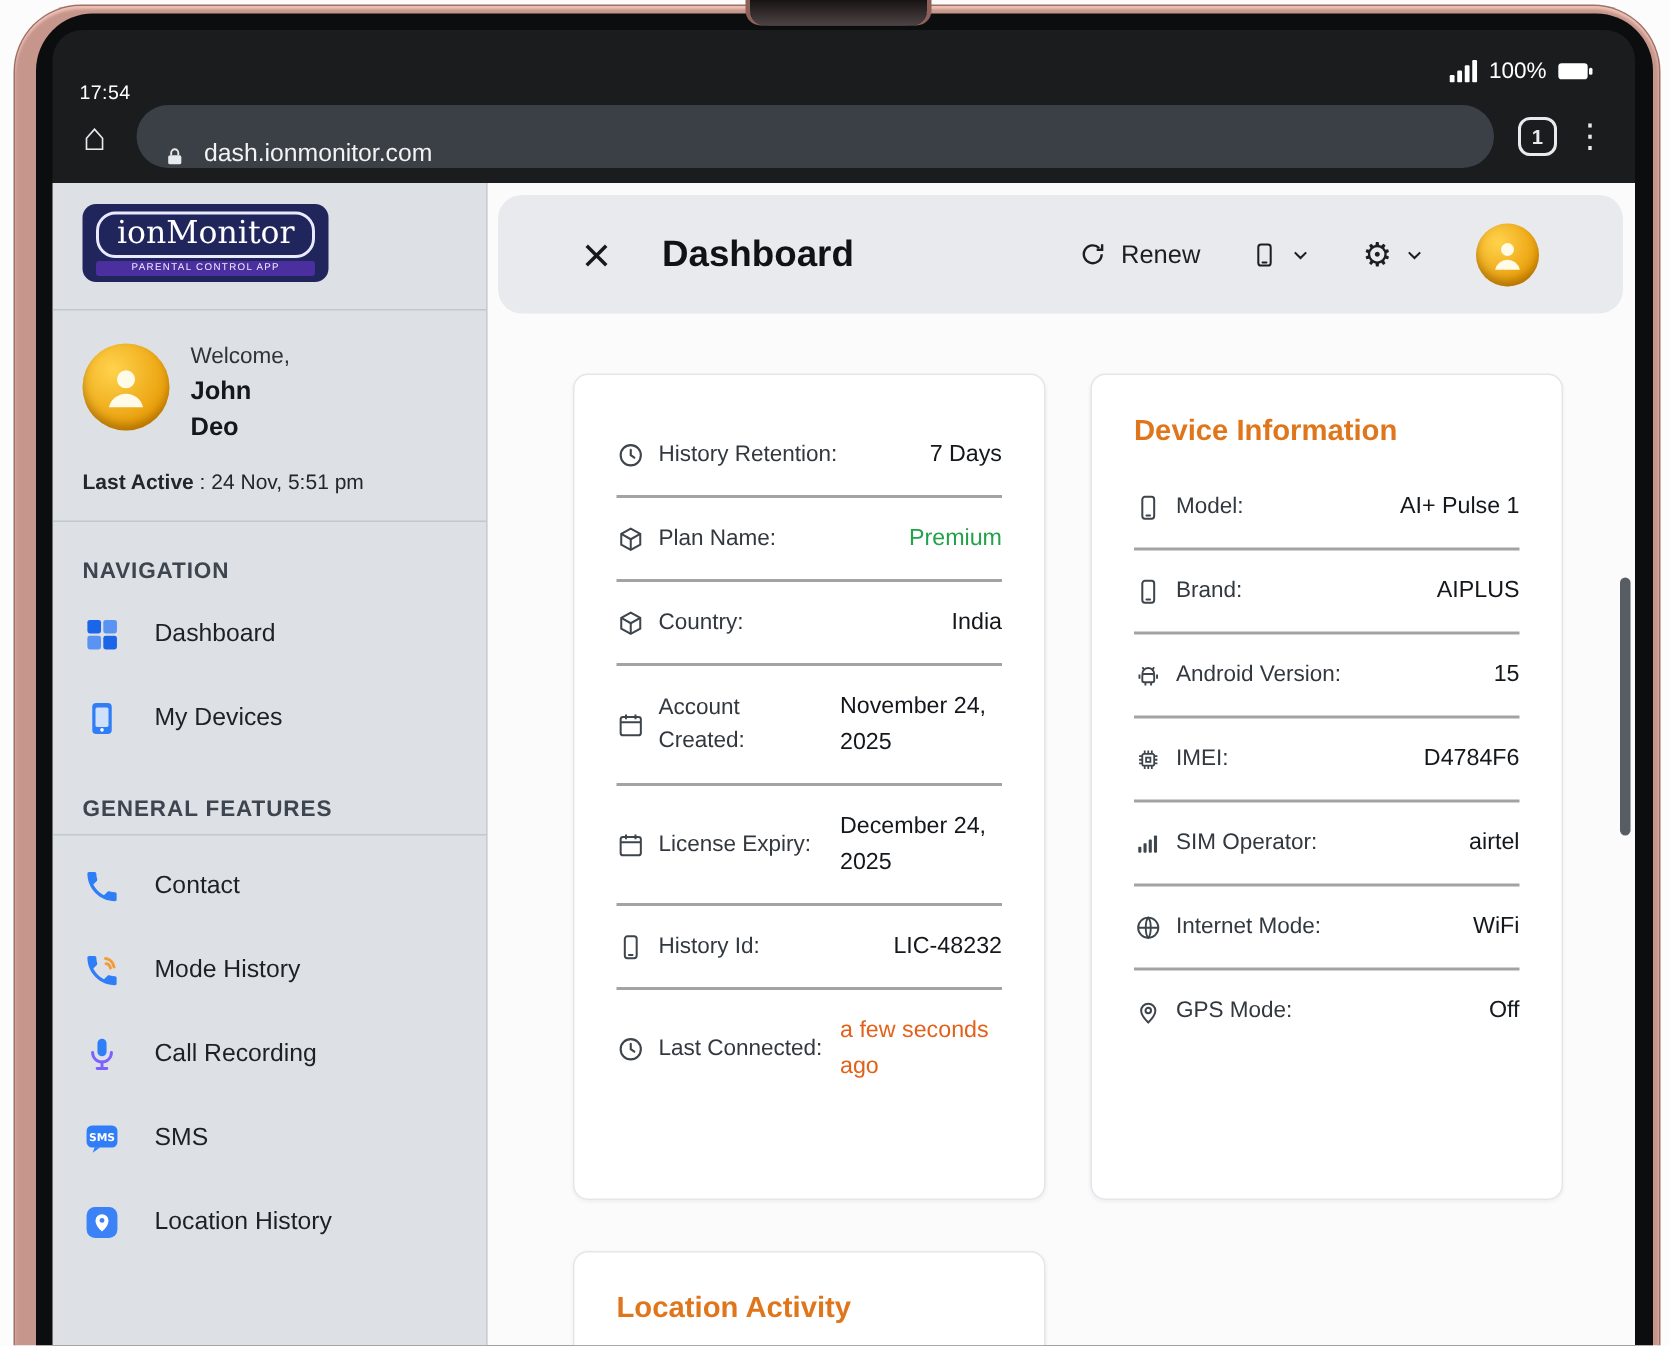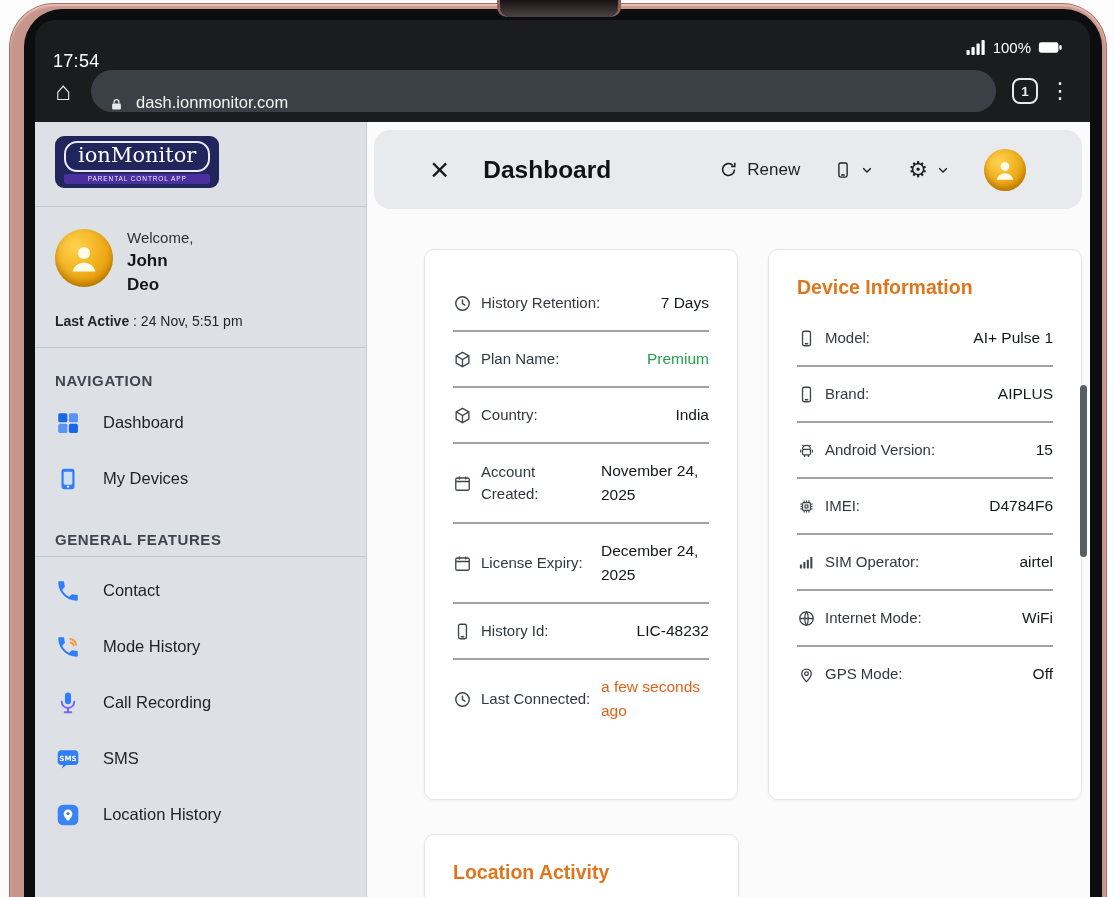--- a/index.html
+++ b/index.html
@@ -14,40 +14,40 @@
            background:#0c0d0e; border-radius:38px 38px 0 0; }
   .hinge { position:absolute; left:500px; top:0; width:118px; height:17px;
            background:linear-gradient(#181314,#4d4344); border-radius:0 0 10px 10px;
            box-shadow:-3px 0 0 #8c6159, 3px 0 0 #8c6159; z-index:6; }
 
   
   .screen { position:absolute; left:35px; top:20px; width:1055px; height:877px;
             background:#1a1c1e; border-radius:20px 20px 0 0; overflow:hidden; }
 
   .status-bar { display:flex; align-items:center; height:46px; padding:8px 28px 0 18px; color:#fff; }
-  .st-time { font-size:18px; letter-spacing:0.3px;margin-top:28px; }
+  .st-time { font-size:13px; letter-spacing:0.3px;margin-top:28px; }
   .st-right { margin-left:auto; display:flex; align-items:center; gap:7px; }
   .st-right svg { display:block; }
   .st-batt-text { font-size:15px; }
 
   .url-row { display:flex; align-items:center; height:56px; padding:2px 18px 8px 10px; gap:10px; }
   .home-btn { width:36px; text-align:center; font-size:26px; color:#e8eaed; cursor:pointer; line-height:1; }
   .url-pill { flex:1; height:42px; background:#3a4045; border-radius:22px; display:flex; align-items:flex-end;
               padding:0 18px; gap:12px; color:#f1f3f4; font-size:16.5px; cursor:text; }
   .url-pill svg { display:block; width:15px; height:15px; color:#e8eaed; }
   .tab-btn { width:26px; height:26px; border:2.2px solid #e8eaed; border-radius:8px; color:#e8eaed;
              font-size:13.5px; font-weight:bold; display:flex; align-items:center; justify-content:center;
              margin-left:6px; cursor:pointer; }
   .menu-btn { font-size:22px; color:#e8eaed; width:24px; text-align:center; cursor:pointer; }
 
   
   .webpage { display:flex; height:775px; background:#fbfbfc; }
 
   
-  .sidebar { width:332px; background:#dde1e6; border-right:1px solid #c6cbd1;
+  .sidebar { width:290px; background:#dde1e6; border-right:1px solid #c6cbd1;
              padding:14px 16px 0 20px; overflow:hidden; flex:0 0 auto; }
   .logo { display:inline-block; background:var(--brand-navy,#20265c); border-radius:9px; padding:5px 9px 4px; cursor:pointer; }
   .logo-title { font-family:"DejaVu Serif","Liberation Serif",serif; font-size:21px; color:#fff;
                 border:2px solid #e9e9ff; border-radius:13px; padding:0 12px 2px; line-height:1.2; }
   .logo-sub { font-size:6.5px; color:#efeaff; text-align:center; letter-spacing:0.9px; margin-top:2px;
               background:#4b2f9e; border-radius:2px; padding:1px 0 2px; }
   .side-hr { height:1px; background:#c2c8cf; margin:18px -16px 0 -20px; }
   .welcome { margin-top:22px; display:flex; gap:14px; align-items:flex-start; }
   .avatar { border-radius:50%; background:radial-gradient(circle at 35% 30%, #ffd34d, var(--avatar-gold,#e89b05) 75%);
             display:flex; align-items:center; justify-content:center; flex:0 0 auto;

